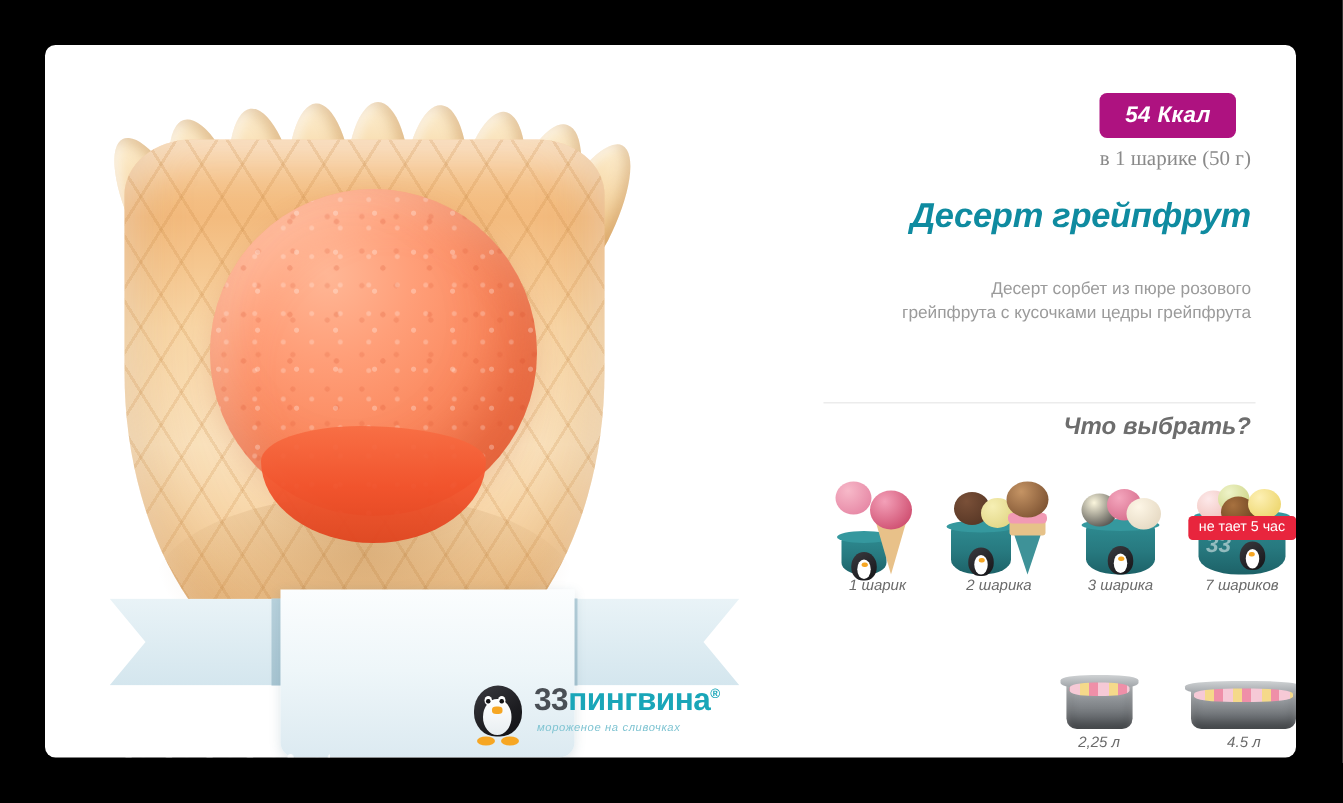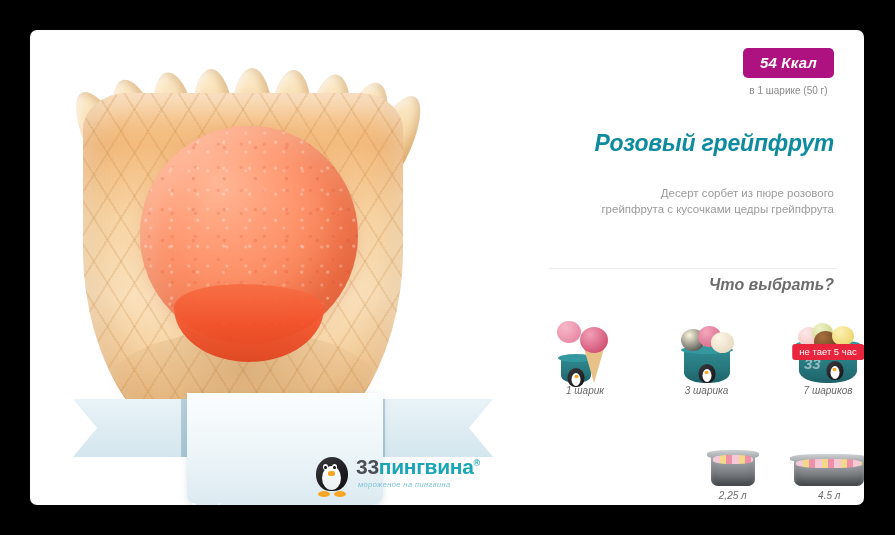--- a/index.html
+++ b/index.html
@@ -104,25 +104,25 @@
           radial-gradient(circle at 58% 25%,#fff 0 1.8px,transparent 2.4px),
           radial-gradient(circle at 76% 62%,#fff 0 2.2px,transparent 2.8px),
           radial-gradient(circle at 22% 78%,#fff 0 1.6px,transparent 2.2px),
           radial-gradient(circle at 88% 35%,#fff 0 1.9px,transparent 2.5px);
         background-size:38px 26px,31px 22px,27px 19px,34px 24px,24px 17px,29px 21px;
         opacity:.85;}
 
   
   .info{position:absolute;left:505px;top:0;width:329px;height:475px;}
 
-  .kcal-row{position:absolute;right:30px;top:18px;text-align:center;}
+  .kcal-row{position:absolute;right:30px;top:32px;text-align:left;}
   .kcal-badge{display:inline-block;background:#ae1280;color:#fff;
         font-size:15px;font-weight:bold;font-style:italic;
         padding:6px 17px 7px;border-radius:5px;letter-spacing:.2px;}
-  .kcal-sub{margin-top:7px;font-size:10px;color:#8a8a8a;}
+  .kcal-sub{margin-top:7px;font-size:14px;color:#8a8a8a;font-family:Liberation Serif, serif;}
 
   .title{position:absolute;right:30px;top:100px;font-size:23px;font-style:italic;
         font-weight:bold;color:#0f8ba0;letter-spacing:-.2px;white-space:nowrap;}
 
   .desc{position:absolute;right:30px;top:155px;width:236px;text-align:right;
         font-size:11.5px;line-height:16px;color:#9b9b9b;}
 
   .divider{position:absolute;left:14px;right:27px;top:238px;height:1px;background:#ececec;}
 
   .choose{position:absolute;right:30px;top:246px;font-size:16px;font-style:italic;
@@ -205,35 +205,35 @@
               <div class="peng-belly"></div>
               <div class="peng-eye l"></div>
               <div class="peng-eye r"></div>
               <div class="peng-beak"></div>
               <div class="peng-feet">
                   <i></i>
                   <i></i>
                 </div>
             </div>
             <div class="logo-main"><span class="logo-33">33</span><span class="logo-pg">пингвина</span><span class="logo-reg">®</span></div>
-            <div class="logo-sub">мороженое на пингвина</div>
+            <div class="logo-sub">мороженое на сливочках</div>
           </div>
         </div>
       </div>
       <div class="speckle"></div>
     </div>
 
     <div class="info">
 
       <div class="kcal-row">
         <div class="kcal-badge">54 Ккал</div>
         <div class="kcal-sub">в 1 шарике (50 г)</div>
       </div>
 
-      <div class="title">Розовый грейпфрут</div>
+      <div class="title">Десерт грейпфрут</div>
 
       <div class="desc">Десерт сорбет из пюре розового грейпфрута с кусочками цедры грейпфрута</div>
 
       <div class="divider"></div>
 
       <div class="choose">Что выбрать?</div>
 
       <div class="opt-row row1">
 
         <div class="opt">
@@ -247,20 +247,43 @@
               <div style="position:absolute;left:4px;bottom:0;width:0;height:0;
                    border-left:11px solid transparent;border-right:11px solid transparent;
                    border-top:38px solid #e8c189;"></div>
               <div class="sc" style="left:1px;bottom:30px;width:28px;height:26px;
                    background:radial-gradient(circle at 35% 28%,#f3a0b8,#c63a5e)"></div>
             </div>
           </div>
           <div class="cap">1 шарик</div>
         </div>
 
+        <div class="opt">
+          <div class="art">
+            <div class="cup" style="width:40px;height:33px;left:34%">
+              <div class="pg"></div>
+            </div>
+            <div class="sc" style="left:6px;bottom:33px;width:24px;height:22px;
+                 background:radial-gradient(circle at 35% 28%,#7a5038,#4e3020)"></div>
+            <div class="sc" style="left:24px;bottom:31px;width:22px;height:20px;
+                 background:radial-gradient(circle at 35% 28%,#f6efb4,#ddd07a)"></div>
+            <div class="cone" style="left:40px;bottom:0;width:32px;height:66px;">
+              <div style="position:absolute;left:5px;bottom:0;width:0;height:0;
+                   border-left:10px solid transparent;border-right:10px solid transparent;
+                   border-top:30px solid #3e9298;"></div>
+              <div style="position:absolute;left:3px;bottom:26px;width:24px;height:14px;
+                   background:#e6c289;border-radius:2px;"></div>
+              <div style="position:absolute;left:2px;bottom:34px;width:26px;height:7px;
+                   background:#f19ab4;border-radius:3px;"></div>
+              <div class="sc" style="left:1px;bottom:38px;width:28px;height:24px;
+                   background:radial-gradient(circle at 35% 28%,#c59464,#6d4427)"></div>
+            </div>
+          </div>
+          <div class="cap">2 шарика</div>
+        </div>
 
         <div class="opt">
           <div class="art">
             <div class="cup" style="width:46px;height:34px;left:50%">
               <div class="pg"></div>
             </div>
             <div class="sc" style="left:10px;bottom:32px;width:24px;height:22px;
                  background:radial-gradient(circle at 35% 28%,#fbf6dd,#2a2a2c)"></div>
             <div class="sc" style="left:27px;bottom:36px;width:23px;height:21px;
                  background:radial-gradient(circle at 35% 28%,#f4a6bd,#d4days)"></div>

